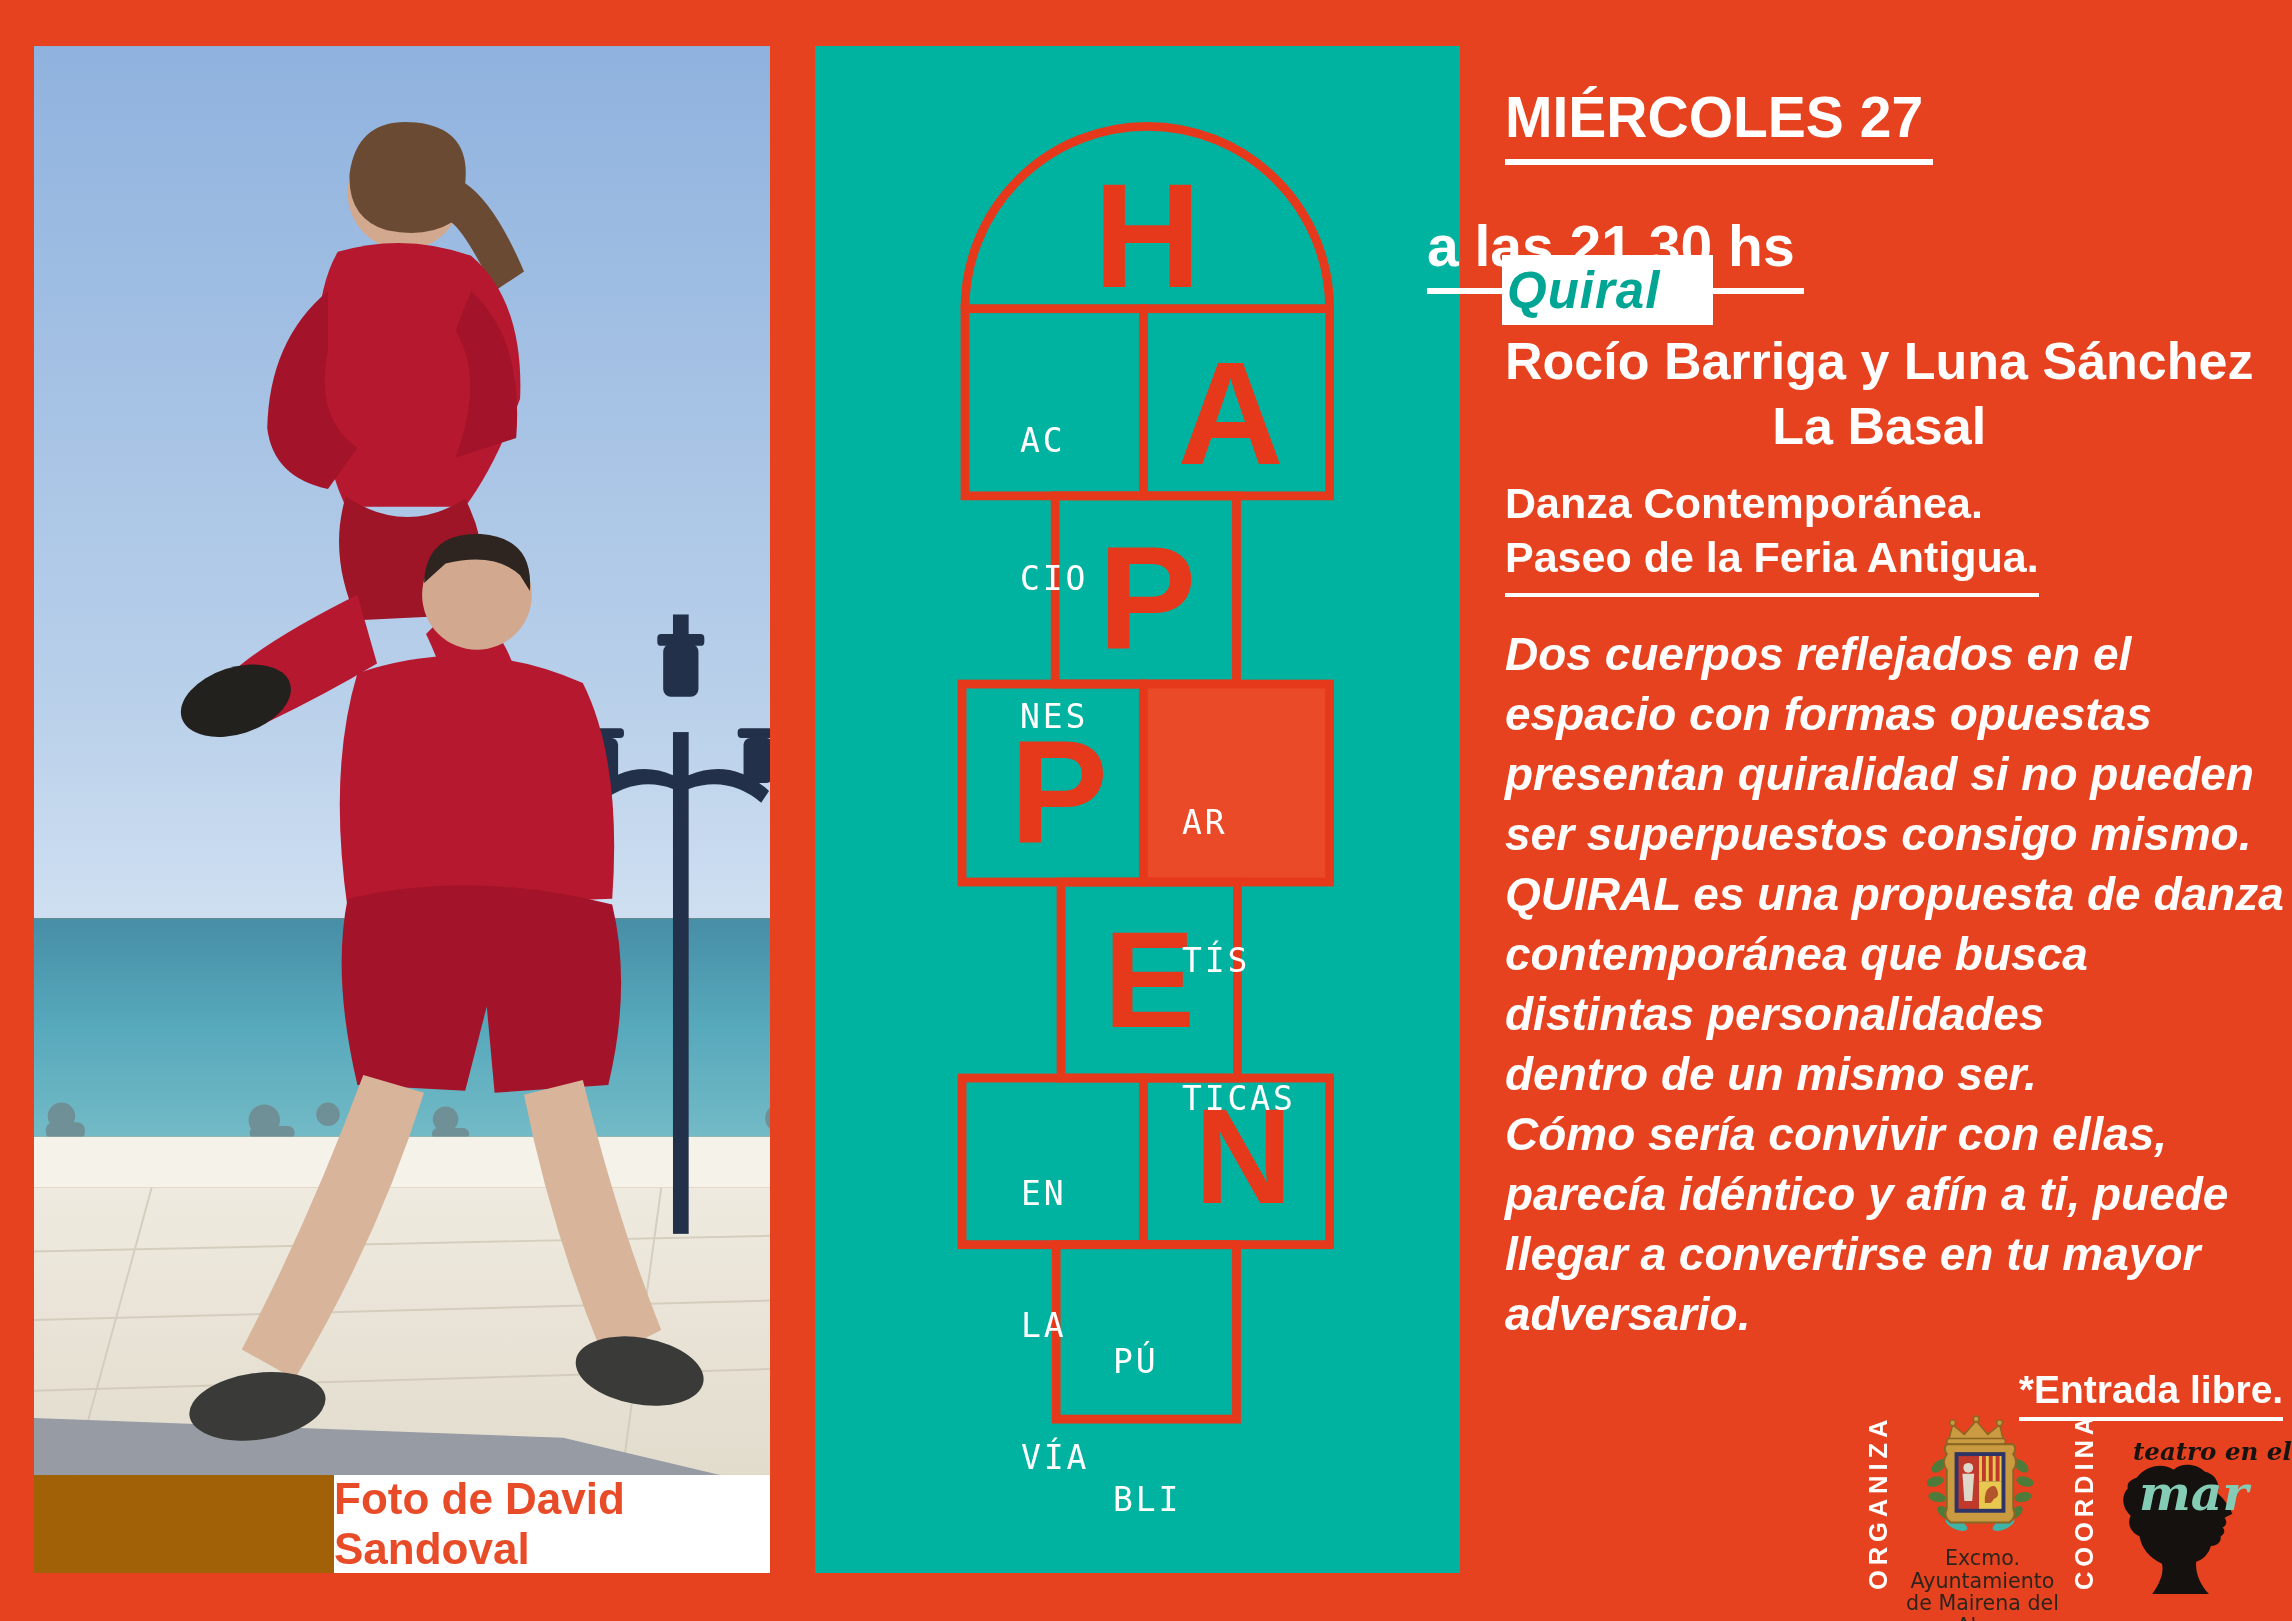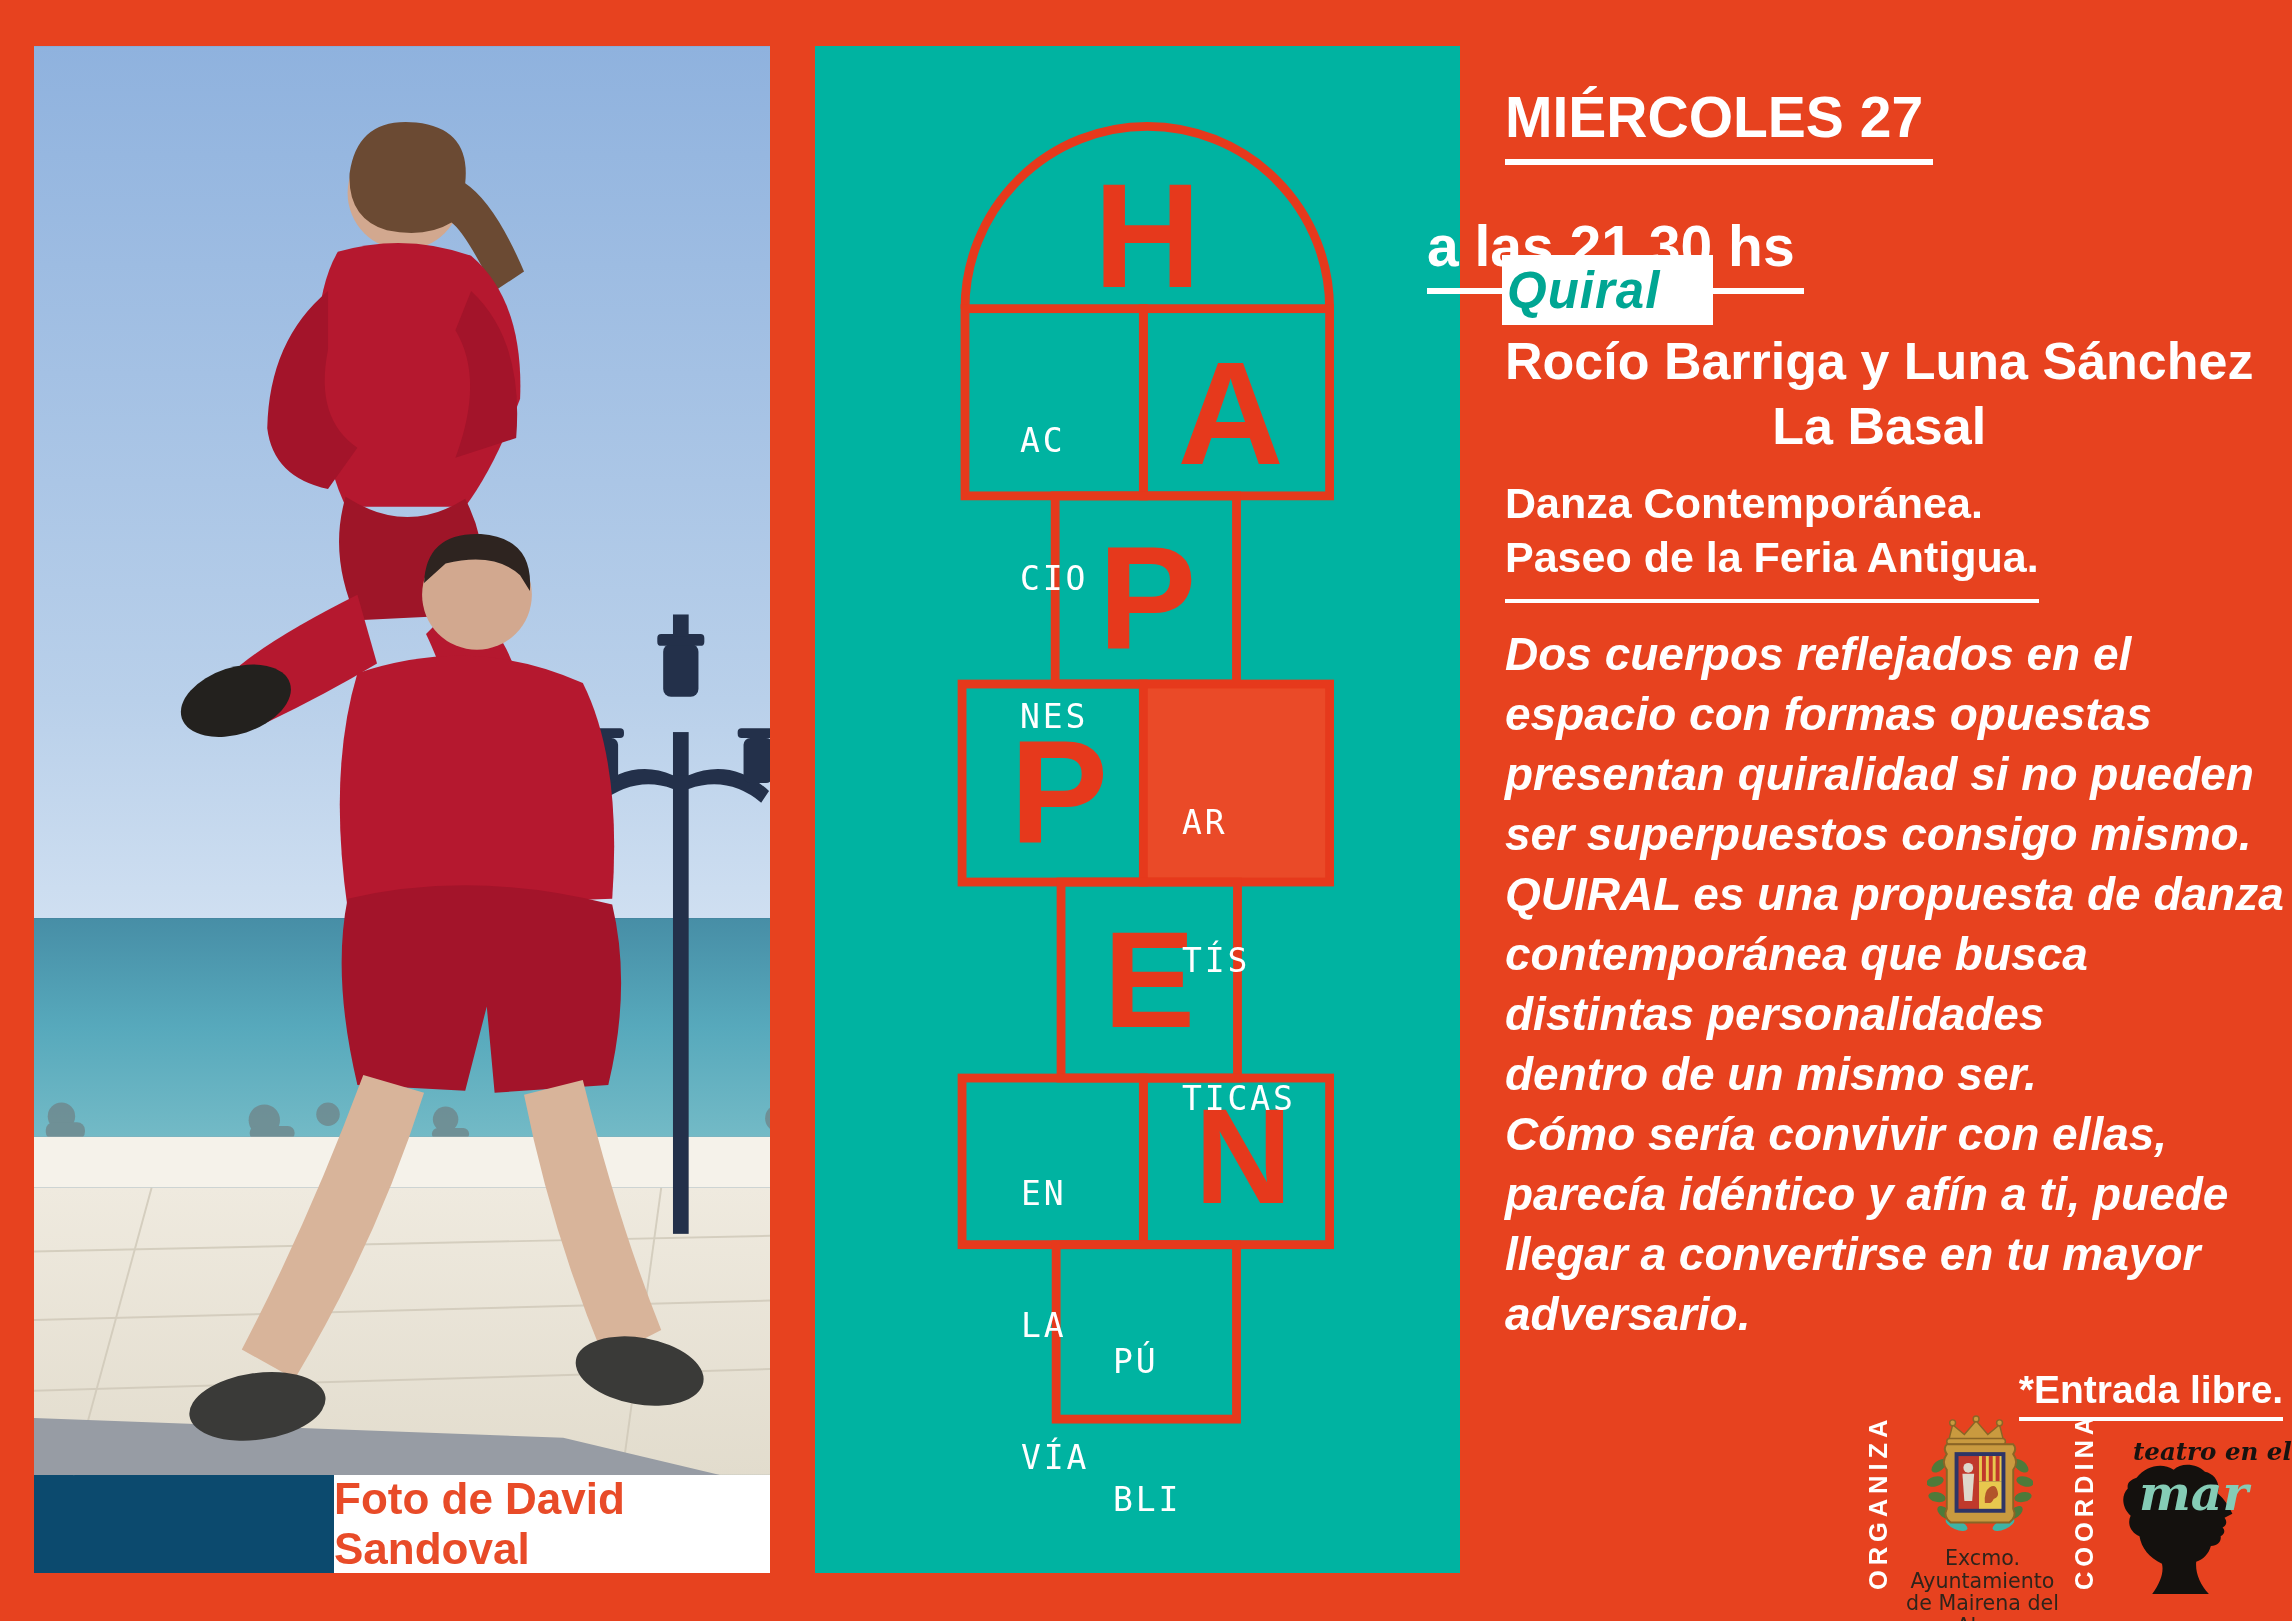--- a/index.html
+++ b/index.html
@@ -2,21 +2,21 @@
 <html><head>
 <meta charset="utf-8">
 <style>
   html,body{margin:0;padding:0;background:#555;}
   .poster{
     position:relative;width:2293px;height:1621px;overflow:hidden;
     background:#e7421f;
     font-family:"Liberation Sans",sans-serif;
   }
   
-  .photo{position:absolute;left:34px;top:46px;width:736px;height:1527px;overflow:hidden;background:#0c4a6e;}
+  .photo{position:absolute;left:34px;top:46px;width:736px;height:1527px;overflow:hidden;background:#a16207;}
   .photo svg{position:absolute;left:0;top:0;}
   .photo-caption{
     position:absolute;left:300px;top:1429px;width:436px;height:98px;background:#fff;
     display:flex;align-items:center;justify-content:center;
     color:#e84b28;font-weight:700;font-size:44px;
   }
   
   .teal-panel{position:absolute;left:815px;top:46px;width:645px;height:1527px;background:#00b3a1;}
   .hopscotch{position:absolute;left:0;top:0;}
   .mono-block{
@@ -31,21 +31,21 @@
     border-bottom:6.9px solid #fff;padding-bottom:8.8px;padding-right:9.8px;white-space:nowrap;
   }
   .chip{
     position:absolute;left:1502px;top:255px;width:211px;height:70px;background:#fff;
     display:flex;align-items:center;padding-left:5px;box-sizing:border-box;
   }
   .chip span{color:#00a693;font-weight:700;font-style:italic;font-size:51px;letter-spacing:1px;}
   .artists{position:absolute;left:1505px;top:329px;font-weight:700;font-size:52px;line-height:65px;white-space:nowrap;color:#fff;text-align:center;}
   .genre{position:absolute;left:1505px;top:479px;font-weight:700;font-size:43px;color:#fff;white-space:nowrap;}
   .venue{position:absolute;left:1505px;top:533px;font-weight:700;font-size:43px;color:#fff;white-space:nowrap;
-         display:inline-block;border-bottom:4.9px solid #fff;padding-bottom:17px;}
+         display:inline-block;border-bottom:4.9px solid #fff;padding-bottom:11px;}
   .description{position:absolute;left:1505px;top:624px;font-weight:700;font-style:italic;
                font-size:46px;line-height:60px;color:#fff;}
   .description div{white-space:nowrap;}
   .entrada{position:absolute;right:9.8px;top:1368px;font-weight:700;font-size:39px;color:#fff;
            display:inline-block;border-bottom:4.9px solid #fff;padding-bottom:4.9px;white-space:nowrap;}
   
   .vlabel{position:absolute;color:#fff;font-size:25.5px;font-weight:600;letter-spacing:4.9px;
           transform:rotate(-90deg);transform-origin:0 0;white-space:nowrap;width:142px;}
   .crest{position:absolute;left:1927px;top:1415px;}
   .crest-caption{position:absolute;left:1901px;top:1547px;width:163px;text-align:center;

